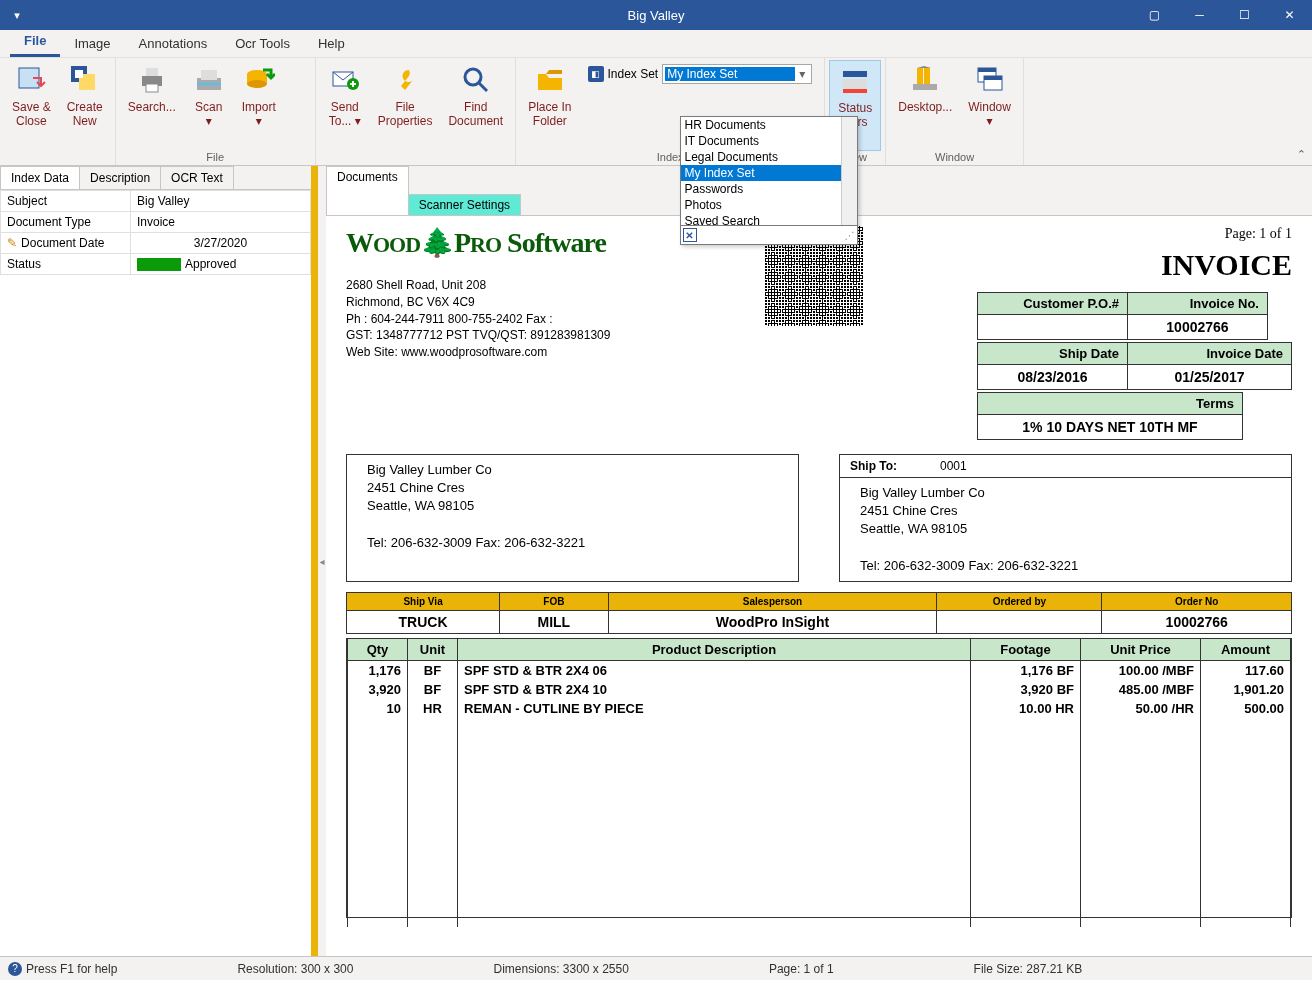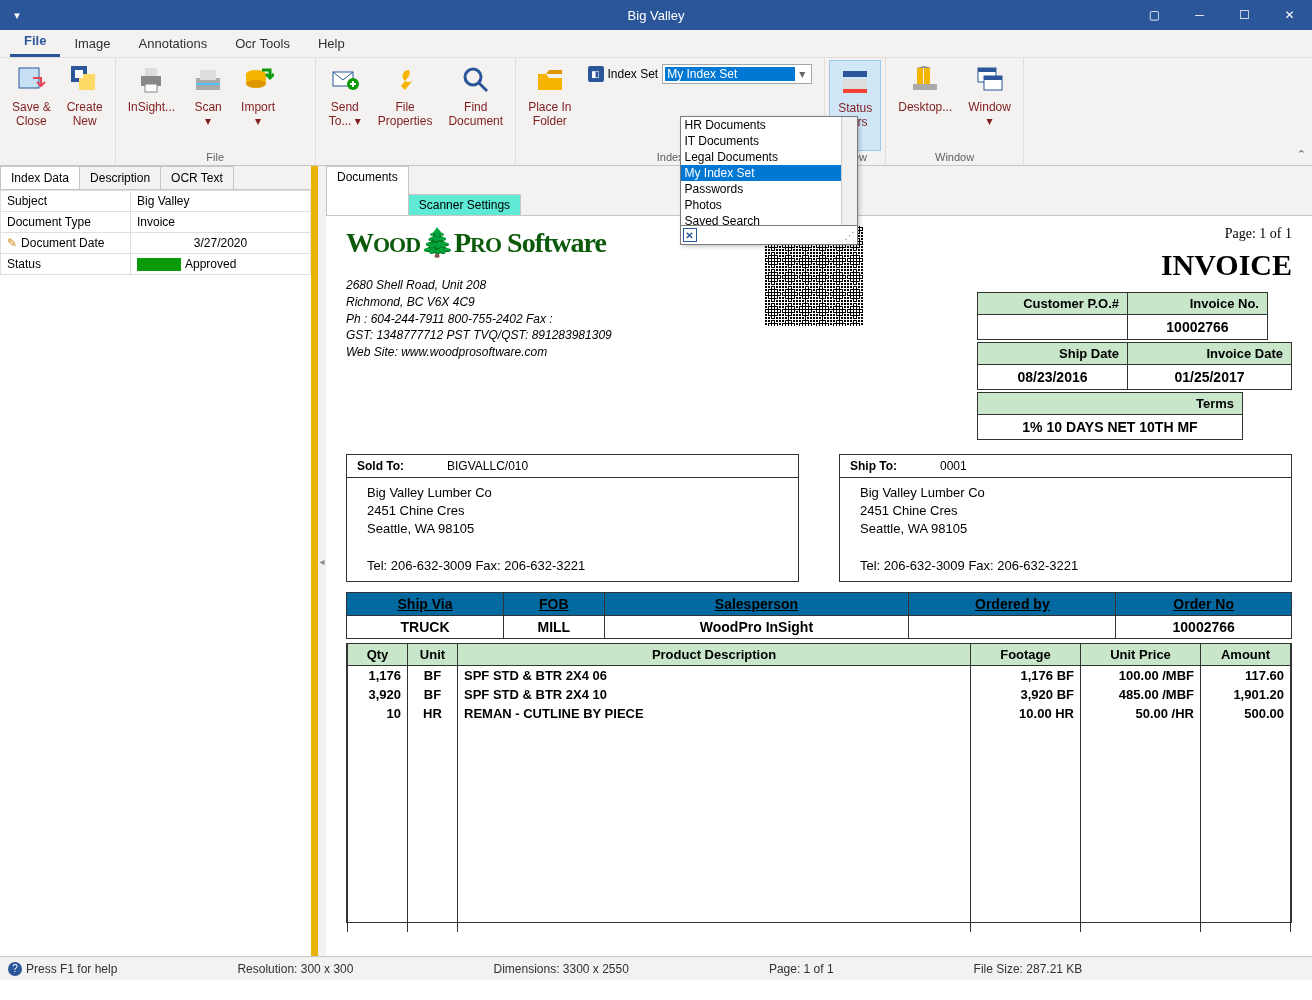--- a/index.html
+++ b/index.html
@@ -59,36 +59,36 @@
 .docpane { flex: 1; display: flex; flex-direction: column; }
 .doctabs { display: flex; background: #f3f2f1; border-bottom: 1px solid #c8c6c4; }
 .doctabs .dt { padding: 3px 10px; border: 1px solid #c8c6c4; border-bottom: none; font-size: 12px; margin-right: -1px; }
 .doctabs .dt.active { background: #fff; }
 .doctabs .dt:not(.active) { background: #5eead4; margin-top: 28px; }
 .docview { flex: 1; background: #fff; overflow: hidden; padding: 10px 20px; }
 
 .invoice { font-family: Arial, sans-serif; }
 .inv-top { display: flex; justify-content: space-between; }
 .inv-logo { font-family: Georgia, serif; font-size: 28px; font-weight: bold; color: #0a5a0a; letter-spacing: -1px; }
-.inv-addr { font-size: 12px; margin-top: 18px; line-height: 1.4; font-style: italic; }
+.inv-addr { font-size: 12px; margin-top: 18px; line-height: 1.4; }
 .inv-qr { width: 100px; height: 100px; background: repeating-linear-gradient(45deg,#000 0 2px,#fff 2px 4px), repeating-linear-gradient(-45deg,#000 0 2px,#fff 2px 4px); background-blend-mode: difference; margin-left: 40px; }
 .inv-right { text-align: right; }
 .inv-page { font-family: "Times New Roman", serif; font-size: 14px; }
 .inv-title { font-family: "Times New Roman", serif; font-size: 30px; font-weight: bold; margin-top: 6px; }
 .inv-hdr-tables { margin-top: 10px; }
 .inv-table { border-collapse: collapse; }
 .inv-table th { background: #c8e6c9; border: 1px solid #333; padding: 3px 8px; font-weight: bold; font-size: 13px; }
 .inv-table td { border: 1px solid #333; padding: 4px 8px; font-weight: bold; text-align: center; font-size: 14px; }
 .inv-shipsold { display: flex; gap: 40px; margin-top: 14px; }
 .inv-box { border: 1px solid #333; flex: 1; }
 .inv-box-row1 { display: flex; padding: 4px 10px; border-bottom: 1px solid #333; }
 .inv-box-row1 .lbl { font-weight: bold; width: 90px; }
 .inv-box-body { padding: 6px 20px; font-size: 13px; line-height: 1.4; }
 .inv-order { border-collapse: collapse; width: 100%; margin-top: 10px; }
-.inv-order th { background: #0369a1; border: 1px solid #333; padding: 3px; font-size: 14px; text-decoration: underline; }
+.inv-order th { background: #eab308; border: 1px solid #333; padding: 3px; font-size: 10px; }
 .inv-order td { border: 1px solid #333; padding: 3px; text-align: center; font-weight: bold; font-size: 14px; }
 .inv-lines { border-collapse: collapse; width: 100%; margin-top: 4px; }
 .inv-lines th { background: #c8e6c9; border: 1px solid #333; padding: 3px; font-size: 13px; }
 .inv-lines td { border-left: 1px solid #333; border-right: 1px solid #333; padding: 2px 6px; font-size: 13px; font-weight: bold; }
 .inv-lines td.num { text-align: right; }
 .inv-lines td.ctr { text-align: center; }
 .inv-lines-wrap { border: 1px solid #333; border-top: none; height: 280px; }
 
 .statusbar { height: 24px; background: #f3f2f1; border-top: 1px solid #c8c6c4; display: flex; align-items: center; font-size: 12px; color: #323130; padding: 0 8px; gap: 40px; }
 .statusbar .sbicon { width: 14px; height: 14px; border-radius: 50%; background: #2b579a; color: #fff; display: inline-flex; align-items: center; justify-content: center; font-size: 10px; margin-right: 4px; }
@@ -147,21 +147,21 @@
   <div class="rgroup" style="min-width:200px">
     <div class="btns">
       <div class="rbtn">
           <div class="ricon">
             <svg width="32" height="32">
               <rect x="6" y="12" width="20" height="10" fill="#888"></rect>
               <rect x="10" y="4" width="12" height="8" fill="#ddd"></rect>
               <rect x="10" y="20" width="12" height="8" fill="#fff" stroke="#888"></rect>
             </svg>
           </div>
-          <div class="rlabel">InSight...</div>
+          <div class="rlabel">Search...</div>
         </div>
       <div class="rbtn">
           <div class="ricon">
             <svg width="32" height="32">
               <rect x="4" y="14" width="24" height="12" fill="#aaa"></rect>
               <rect x="8" y="6" width="16" height="10" fill="#ddd"></rect>
               <line x1="4" y1="20" x2="28" y2="20" stroke="#4fc3f7" stroke-width="2"></line>
             </svg>
           </div>
           <div class="rlabel">Scan<br>▾</div>
@@ -383,24 +383,20 @@
                     <tr>
                       <td>1% 10 DAYS NET 10TH MF</td>
                     </tr>
                   </tbody>
                 </table>
             </div>
           </div>
         </div>
         <div class="inv-shipsold">
           <div class="inv-box">
-            <div class="inv-box-row1">
-                <span class="lbl">Sold To:</span>
-                <span>BIGVALLC/010</span>
-              </div>
             <div class="inv-box-body"><div>Big Valley Lumber Co</div><div>2451 Chine Cres</div><div>Seattle,  WA 98105</div><br><div>Tel: 206-632-3009  Fax: 206-632-3221</div></div>
           </div>
           <div class="inv-box">
             <div class="inv-box-row1">
                 <span class="lbl">Ship To:</span>
                 <span>0001</span>
               </div>
             <div class="inv-box-body"><div>Big Valley Lumber Co</div><div>2451 Chine Cres</div><div>Seattle,  WA 98105</div><br><div>Tel: 206-632-3009  Fax: 206-632-3221</div></div>
           </div>
         </div>

